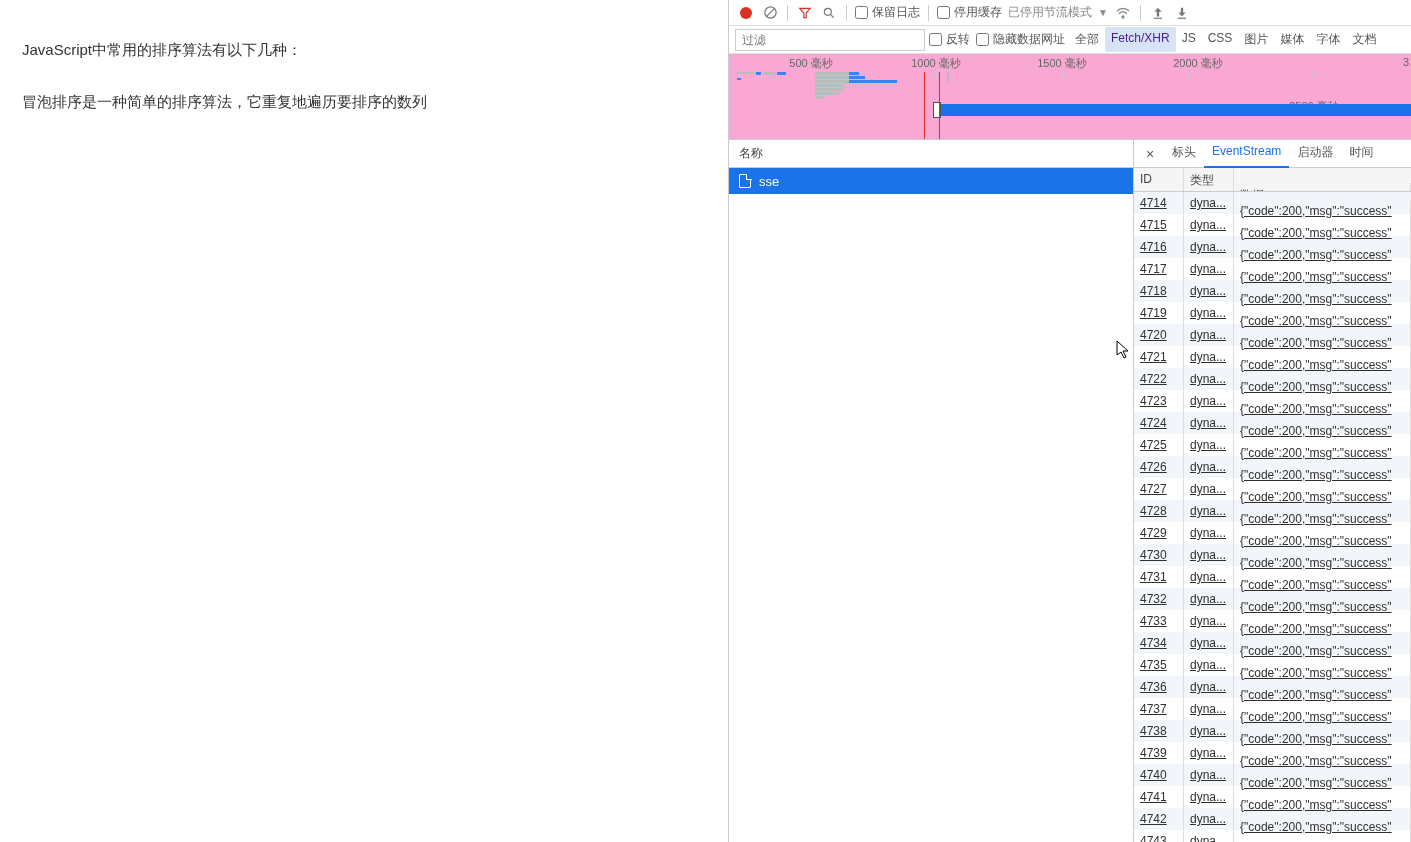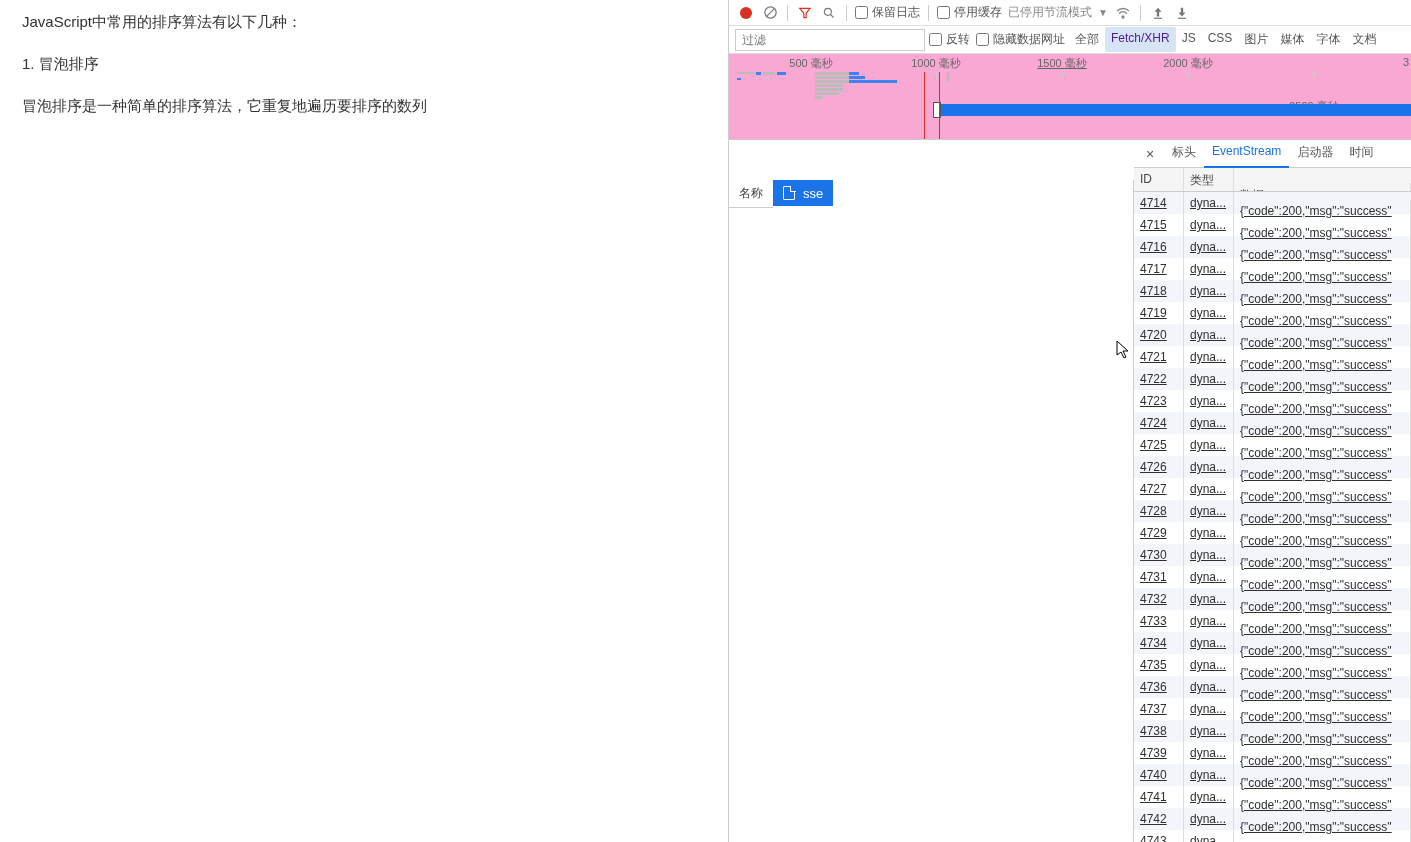--- a/index.html
+++ b/index.html
@@ -1,19 +1,19 @@
 <!DOCTYPE html>
 <html><head>
 <meta charset="utf-8">
 <style>
 * { box-sizing: border-box; margin: 0; padding: 0; }
 html, body { width: 1411px; height: 842px; font-family: "Helvetica Neue", Arial, "Microsoft YaHei", sans-serif; font-size: 12px; color: #303030; overflow: hidden; background: #fff; }
 .app { display: flex; width: 100%; height: 100%; }
 .left-panel { width: 728px; padding: 10px 22px; font-size: 15px; color: #333; line-height: 1.6; }
-.left-panel p { margin-bottom: 18px; }
+.left-panel p { margin-bottom: 18px; margin-top: 28px; }
 .devtools { flex: 1; border-left: 1px solid #ccc; display: flex; flex-direction: column; background: #fff; }
 .toolbar1 { height: 26px; display: flex; align-items: center; gap: 6px; padding: 0 8px; border-bottom: 1px solid #ddd; color: #555; }
 .toolbar1 .sep { width: 1px; height: 16px; background: #ccc; margin: 0 2px; }
 .icon-btn { width: 18px; height: 18px; display: flex; align-items: center; justify-content: center; cursor: pointer; color: #666; }
 .record-dot { width: 12px; height: 12px; border-radius: 50%; background: #d93025; }
 .cbwrap { display: flex; align-items: center; gap: 4px; font-size: 12px; color: #555; }
 .cbwrap input { margin: 0; }
 .status-txt { color: #888; font-size: 12px; }
 .chev { font-size: 10px; color: #888; }
 .toolbar2 { height: 28px; display: flex; align-items: center; border-bottom: 1px solid #ddd; font-size: 12px; }
@@ -35,21 +35,21 @@
 .cl-row { height: 3px; margin-bottom: 1px; display: flex; }
 .seg { height: 3px; }
 .s-gray { background: #bbb; }
 .s-blue { background: #3b82f6; }
 .longbar { position: absolute; left: 208px; top: 32px; right: 0; height: 12px; background: #1a73e8; }
 .longbar-cap { position: absolute; left: 204px; top: 30px; width: 8px; height: 16px; border: 1px solid #555; background: #fff; }
 .vline-red { position: absolute; top: 0; bottom: 0; width: 1px; background: #d93025; }
 .tick-short { position: absolute; top: 18px; width: 1px; height: 6px; background: #ccc; }
 .small-tall { position: absolute; left: 218px; top:0; width:2px; height:10px; background:#bbb; }
 .main-split { flex: 1; display: flex; min-height: 0; }
-.name-col { width: 405px; border-right: 1px solid #ccc; display: flex; flex-direction: row; margin-top: 40px; }
+.name-col { width: 405px; border-right: 1px solid #ccc; display: flex; flex-direction: column; }
 .col-header { height: 28px; display: flex; align-items: center; padding: 0 10px; border-bottom: 1px solid #ccc; font-size: 12px; color: #444; }
 .name-row { height: 26px; display: flex; align-items: center; gap: 8px; padding: 0 10px; background: #1a73e8; color: #fff; font-size: 13px; }
 .file-ico { width: 12px; height: 14px; border: 1.5px solid #fff; border-radius: 1px; position: relative; }
 .file-ico::after { content: ""; position: absolute; top: -1.5px; right: -1.5px; width: 5px; height: 5px; background: #1a73e8; border-left: 1.5px solid #fff; border-bottom: 1.5px solid #fff; }
 .detail-col { flex: 1; display: flex; flex-direction: column; min-width: 0; }
 .dtabs { height: 28px; border-bottom: 1px solid #ccc; display: flex; align-items: center; padding: 0 6px; gap: 4px; font-size: 12px; }
 .dtab { padding: 5px 8px; color: #555; cursor: pointer; border-bottom: 2px solid transparent; }
 .dtab.active { color: #1a73e8; border-bottom-color: #1a73e8; }
 .close-x { width: 20px; text-align: center; color: #555; cursor: pointer; font-size: 14px; }
 .grid { flex: 1; overflow: hidden; display: flex; flex-direction: column; }
@@ -65,21 +65,20 @@
 svg { display: block; }
 .wifi-svg { color: #888; }
 .cursor-arrow { position: absolute; left: 1116px; top: 340px; pointer-events: none; }
 </style>
 </head>
 <body>
 
 <div class="app">
   <div class="left-panel">
     <p>JavaScript中常用的排序算法有以下几种：</p>
-    <p>1. 冒泡排序</p>
     <p>冒泡排序是一种简单的排序算法，它重复地遍历要排序的数列</p>
   </div>
 
   <div class="devtools">
 
     <div class="toolbar1">
       <div class="icon-btn">
           <div class="record-dot"></div>
         </div>
       <div class="icon-btn">
@@ -155,23 +154,23 @@
           <div class="filter-tag">文档</div>
         </div>
     </div>
 
     <div class="timeline">
       <div id="ticks">
           <span class="tick" style="left: 82px;">500 毫秒</span>
           <div class="tick-short" style="left: 82px;"></div>
           <span class="tick" style="left: 207px;">1000 毫秒</span>
           <div class="tick-short" style="left: 207px;"></div>
-          <span class="tick" style="left: 333px; text-decoration: underline;">1500 毫秒</span>
+          <span class="tick" style="left: 333px;">1500 毫秒</span>
           <div class="tick-short" style="left: 333px;"></div>
-          <span class="tick" style="left: 459px;">2000 毫秒</span>
+          <span class="tick" style="left: 469px;">2000 毫秒</span>
           <div class="tick-short" style="left: 459px;"></div>
           <span class="tick" style="left: 585px; margin-top: 43px;">2500 毫秒</span>
           <div class="tick-short" style="left: 585px;"></div>
         </div>
       <span style="position:absolute;top:2px;right:2px;font-size:11px;color:#666">3</span>
       <div class="tl-body">
         <div class="bar gray bl1"></div>
         <div class="bar blue bl2"></div>
         <div class="bar gray bl3"></div>
         <div class="bar blue bl4"></div>

